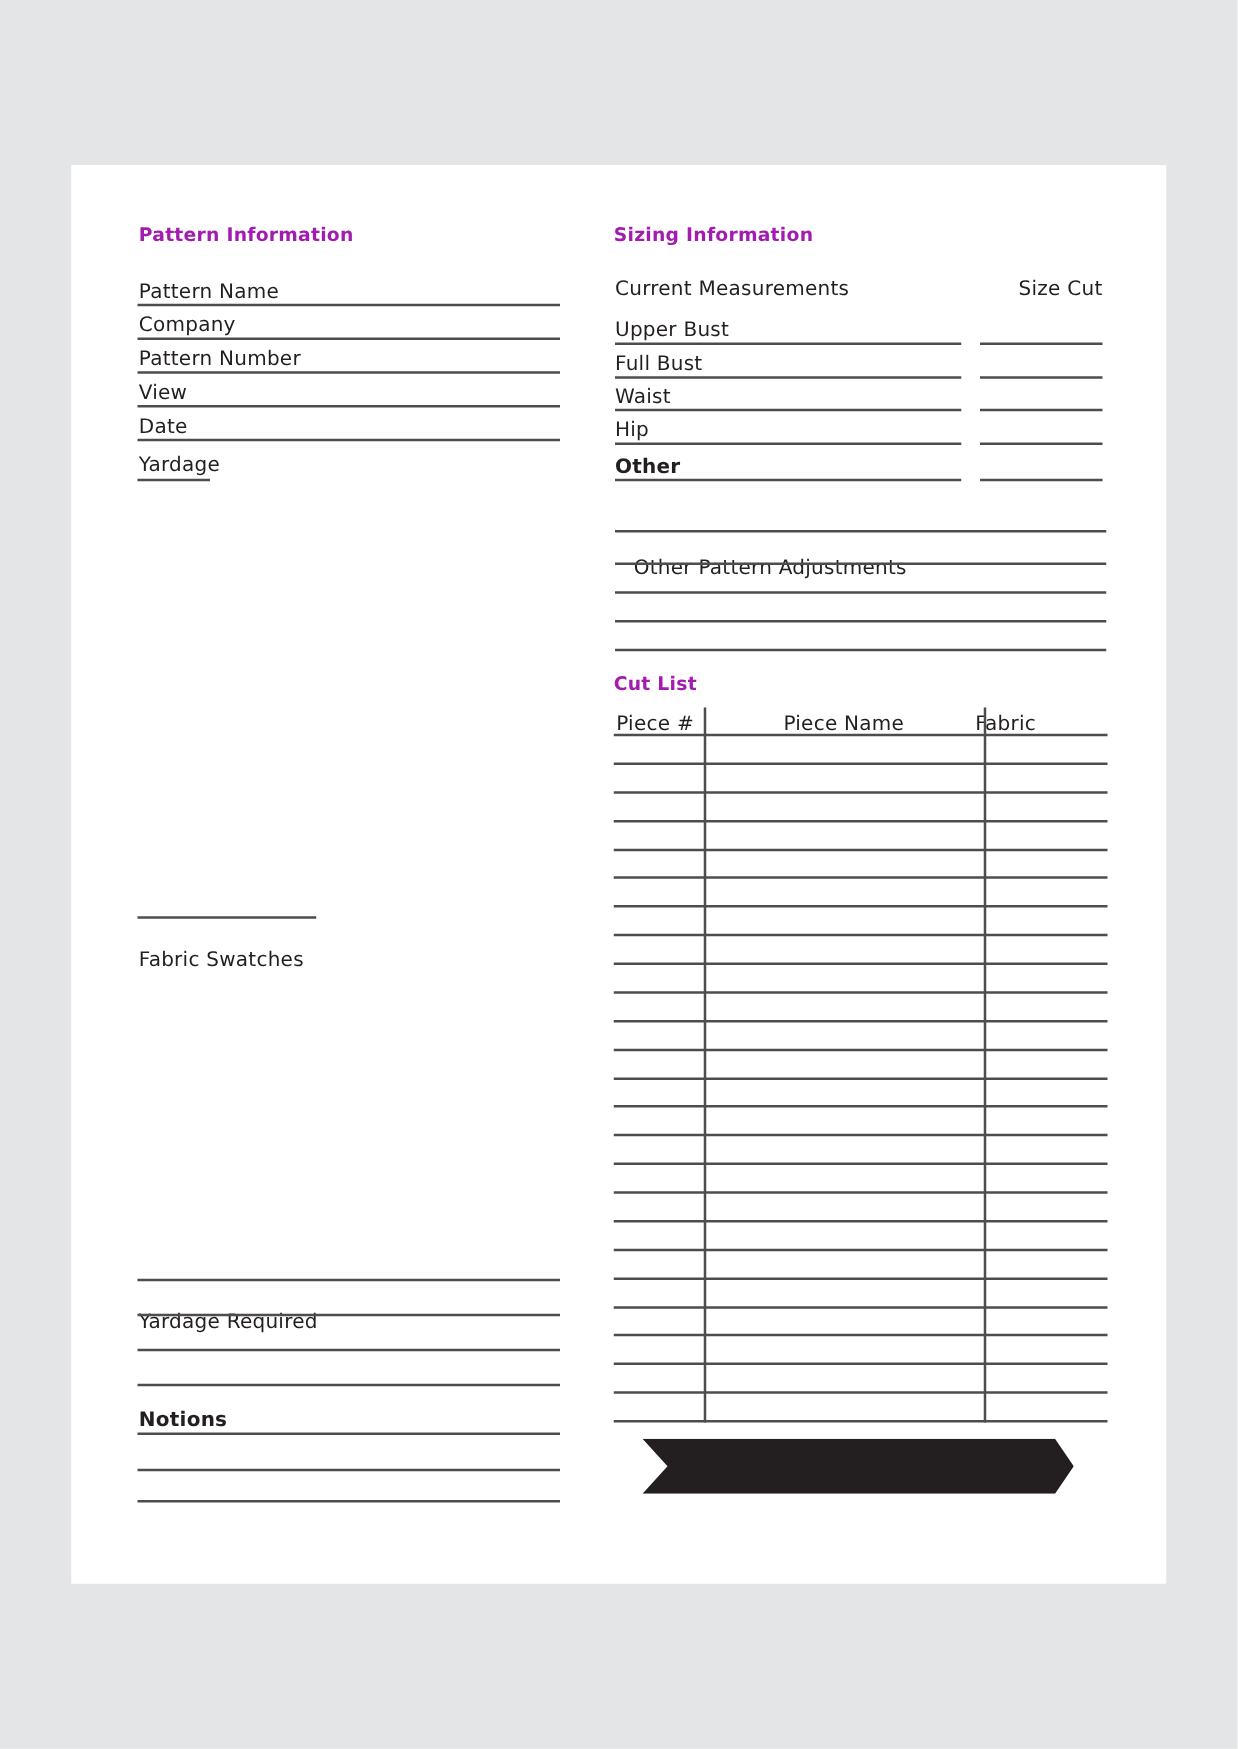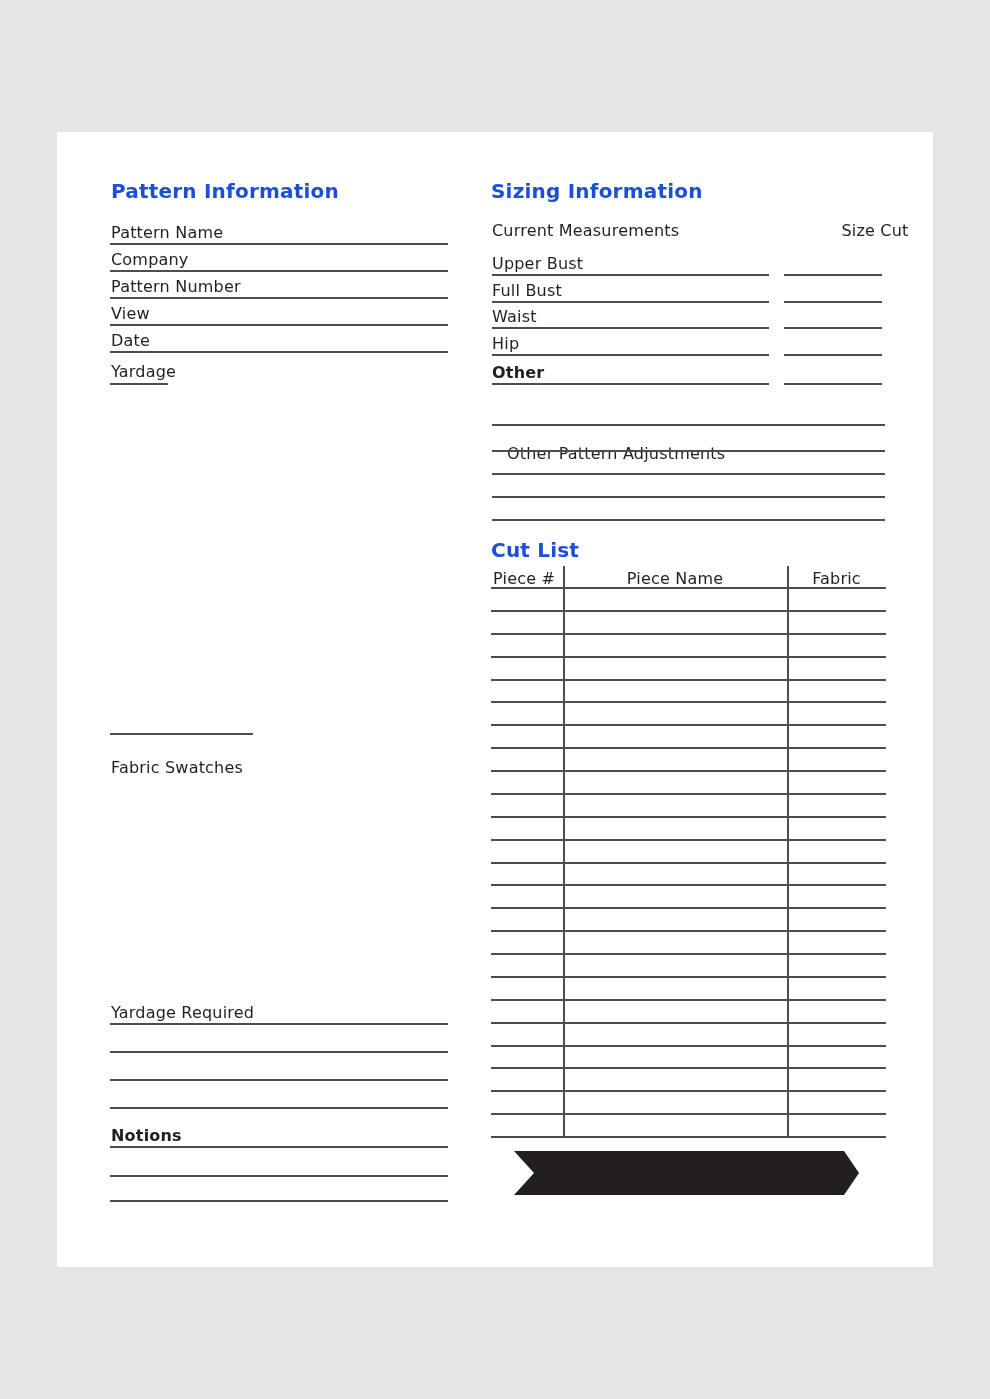--- a/index.html
+++ b/index.html
@@ -12,24 +12,24 @@
     color:#231f20;
   }
   .page{
     position:absolute;
     left:57px;top:132px;
     width:876px;height:1135px;
     background:#ffffff;
   }
   .title{
     position:absolute;
-    font-size:20px;
+    font-size:15px;
     font-weight:bold;
     letter-spacing:0.2px;
-    color:#1d4ed8;
+    color:#a21caf;
     white-space:nowrap;
   }
   .flabel{
     position:absolute;
     font-size:16px;
     line-height:20px;
     letter-spacing:0.2px;
     color:#231f20;
     white-space:nowrap;
   }
@@ -96,30 +96,30 @@
 
   <div class="flabel" style="left:54px;top:199px;">Date</div>
   <div class="rule" style="left:53px;top:219px;width:338px;"></div>
 
   <div class="flabel" style="left:54px;top:230px;">Yardage</div>
   <div class="rule" style="left:53px;top:251px;width:58px;"></div>
 
   <div class="flabel" style="left:54px;top:581px;margin-top:45px;">Fabric Swatches</div>
   <div class="rule" style="left:53px;top:601px;width:143px;"></div>
 
-  <div class="flabel" style="left:54px;top:871px;text-align:right;">Yardage Required</div>
+  <div class="flabel" style="left:54px;top:915px;text-align:right;">Yardage Required</div>
   <div class="rule" style="left:53px;top:891px;width:338px;"></div>
 
   <div class="flabel" style="left:54px;top:994px;font-weight:bold;">Notions</div>
   <div class="rule" style="left:53px;top:1014px;width:338px;"></div>
 
   <div class="title" style="left:434px;top:47px;">Sizing Information</div>
 
   <div class="flabel" style="left:435px;top:89px;">Current Measurements</div>
-  <div class="flabel chead-center" style="left:769px;top:89px;width:98px;">Size Cut</div>
+  <div class="flabel chead-center" style="left:727px;top:89px;width:98px;text-align:right;">Size Cut</div>
 
   <div class="flabel" style="left:435px;top:122px;">Upper Bust</div>
   <div class="rule" style="left:435px;top:142px;width:277px;"></div>
   <div class="rule" style="left:727px;top:142px;width:98px;"></div>
 
   <div class="flabel" style="left:435px;top:149px;">Full Bust</div>
   <div class="rule" style="left:435px;top:169px;width:277px;"></div>
   <div class="rule" style="left:727px;top:169px;width:98px;"></div>
 
   <div class="flabel" style="left:435px;top:175px;">Waist</div>
@@ -134,21 +134,21 @@
   <div class="rule" style="left:435px;top:251px;width:277px;"></div>
   <div class="rule" style="left:727px;top:251px;width:98px;"></div>
 
   <div class="flabel" style="left:450px;top:272px;margin-top:40px;">Other Pattern Adjustments</div>
   <div class="rule" style="left:435px;top:292px;width:393px;"></div>
 
   <div class="title" style="left:434px;top:406px;">Cut List</div>
 
   <div class="flabel" style="left:436px;top:437px;">Piece #</div>
   <div class="flabel chead-center" style="left:506px;top:437px;width:224px;">Piece Name</div>
-  <div class="flabel chead-center" style="left:730px;top:437px;width:99px;">Fabric</div>
+  <div class="flabel chead-center" style="left:698px;top:437px;width:99px;">Fabric</div>
 
   <div class="rule" style="left:434px;top:455px;width:395px;"></div>
   <div class="vrule" style="left:506px;top:434px;height:572px;"></div>
   <div class="vrule" style="left:730px;top:434px;height:572px;"></div>
 
   <svg class="banner-shape" viewBox="0 0 345 44">
     <polygon points="0,0 330,0 345,22 330,44 0,44 20,22" fill="#231f20"></polygon>
   </svg>
 
 

